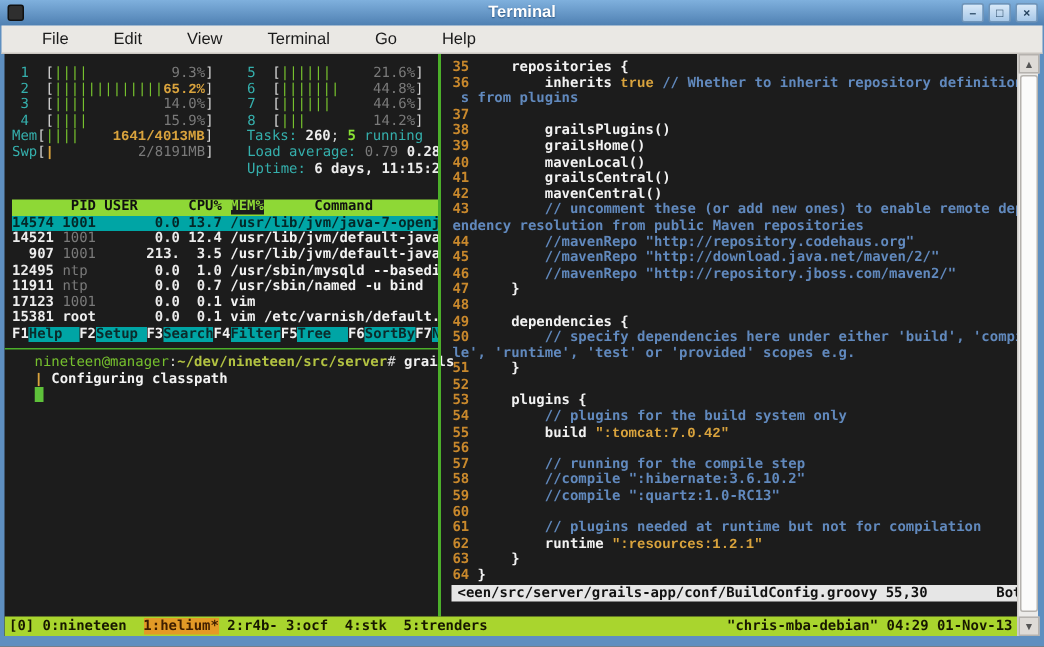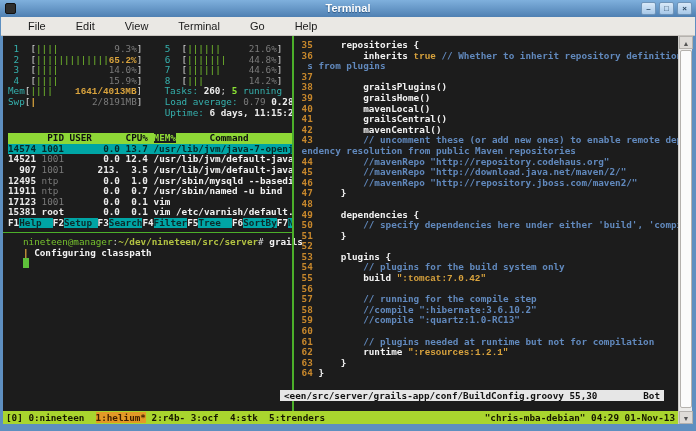--- a/index.html
+++ b/index.html
@@ -69,21 +69,21 @@
   .pane-left  { position:absolute; left:0; top:0; width:289px; height:375px;
                 padding:8px 0 0 5px; overflow:hidden; }
   .gap15 { height:15px; }
   .vdivider { position:absolute; left:289px; top:0; width:2px; height:375px; background:#4caf2a; }
   .hdivider { position:absolute; left:0; top:196px; width:289px; height:1px; background:#4caf2a; }
   .pane-shell { position:absolute; left:15px; top:197px; width:333px; height:178px;
                 padding:4px 0 0 5px; overflow:hidden; }
   .pane-vim { position:absolute; left:291px; top:0; width:384px; height:375px;
               padding:4px 0 0 2px; overflow:hidden; }
   .vim-status {
-    position:absolute; left:277px; top:354px; width:384px; height:11px;
+    position:absolute; left:298px; top:354px; width:384px; height:11px;
     background:#e6e6e6; color:#111; display:flex; justify-content:space-between;
     font-family:"DejaVu Sans Mono", monospace; font-size:9.3px; line-height:11px;
     font-weight:bold; white-space:pre; padding:0 4px; overflow:hidden;
   }
   
   .tmuxbar {
     position:absolute; left:0; bottom:0; width:675px; height:13px;
     background:#a9d52e; display:flex; justify-content:space-between;
     overflow:hidden; padding:0 3px;
   }
@@ -185,20 +185,21 @@
         <div class="tl"><span class="sg n"> 42 </span><span class="sg wb">        mavenCentral()</span></div>
         <div class="tl"><span class="sg n"> 43 </span><span class="sg cm">        // uncomment these (or add new ones) to enable remote dep</span></div>
         <div class="tl"><span class="sg cm"> endency resolution from public Maven repositories</span></div>
         <div class="tl"><span class="sg n"> 44 </span><span class="sg cm">        //mavenRepo "http://repository.codehaus.org"</span></div>
         <div class="tl"><span class="sg n"> 45 </span><span class="sg cm">        //mavenRepo "http://download.java.net/maven/2/"</span></div>
         <div class="tl"><span class="sg n"> 46 </span><span class="sg cm">        //mavenRepo "http://repository.jboss.com/maven2/"</span></div>
         <div class="tl"><span class="sg n"> 47 </span><span class="sg wb">    }</span></div>
         <div class="tl"><span class="sg n"> 48 </span></div>
         <div class="tl"><span class="sg n"> 49 </span><span class="sg wb">    dependencies {</span></div>
         <div class="tl"><span class="sg n"> 50 </span><span class="sg cm">        // specify dependencies here under either 'build', 'compi</span></div>
+        <div class="tl"><span class="sg cm"> le', 'runtime', 'test' or 'provided' scopes e.g.</span></div>
         <div class="tl"><span class="sg n"> 51 </span><span class="sg wb">    }</span></div>
         <div class="tl"><span class="sg n"> 52 </span></div>
         <div class="tl"><span class="sg n"> 53 </span><span class="sg wb">    plugins {</span></div>
         <div class="tl"><span class="sg n"> 54 </span><span class="sg cm">        // plugins for the build system only</span></div>
         <div class="tl"><span class="sg n"> 55 </span><span class="sg wb">        build </span><span class="sg y">":tomcat:7.0.42"</span></div>
         <div class="tl"><span class="sg n"> 56 </span></div>
         <div class="tl"><span class="sg n"> 57 </span><span class="sg cm">        // running for the compile step</span></div>
         <div class="tl"><span class="sg n"> 58 </span><span class="sg cm">        //compile ":hibernate:3.6.10.2"</span></div>
         <div class="tl"><span class="sg n"> 59 </span><span class="sg cm">        //compile ":quartz:1.0-RC13"</span></div>
         <div class="tl"><span class="sg n"> 60 </span></div>

